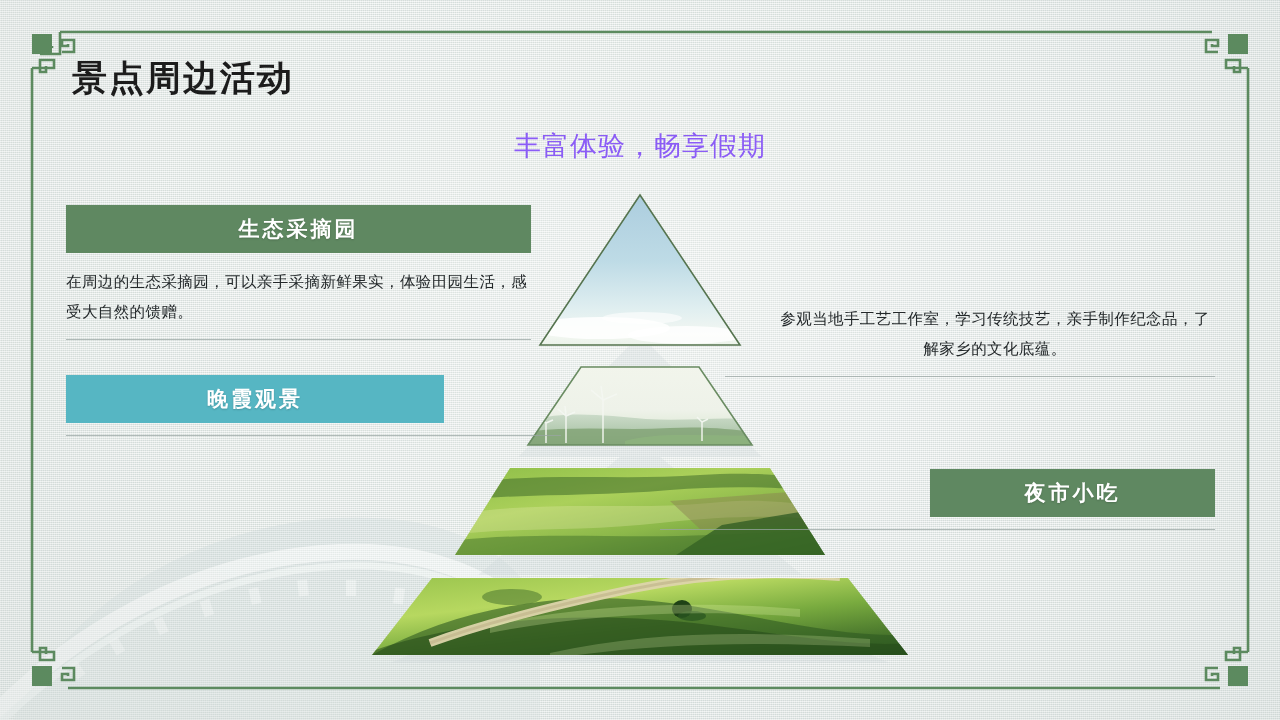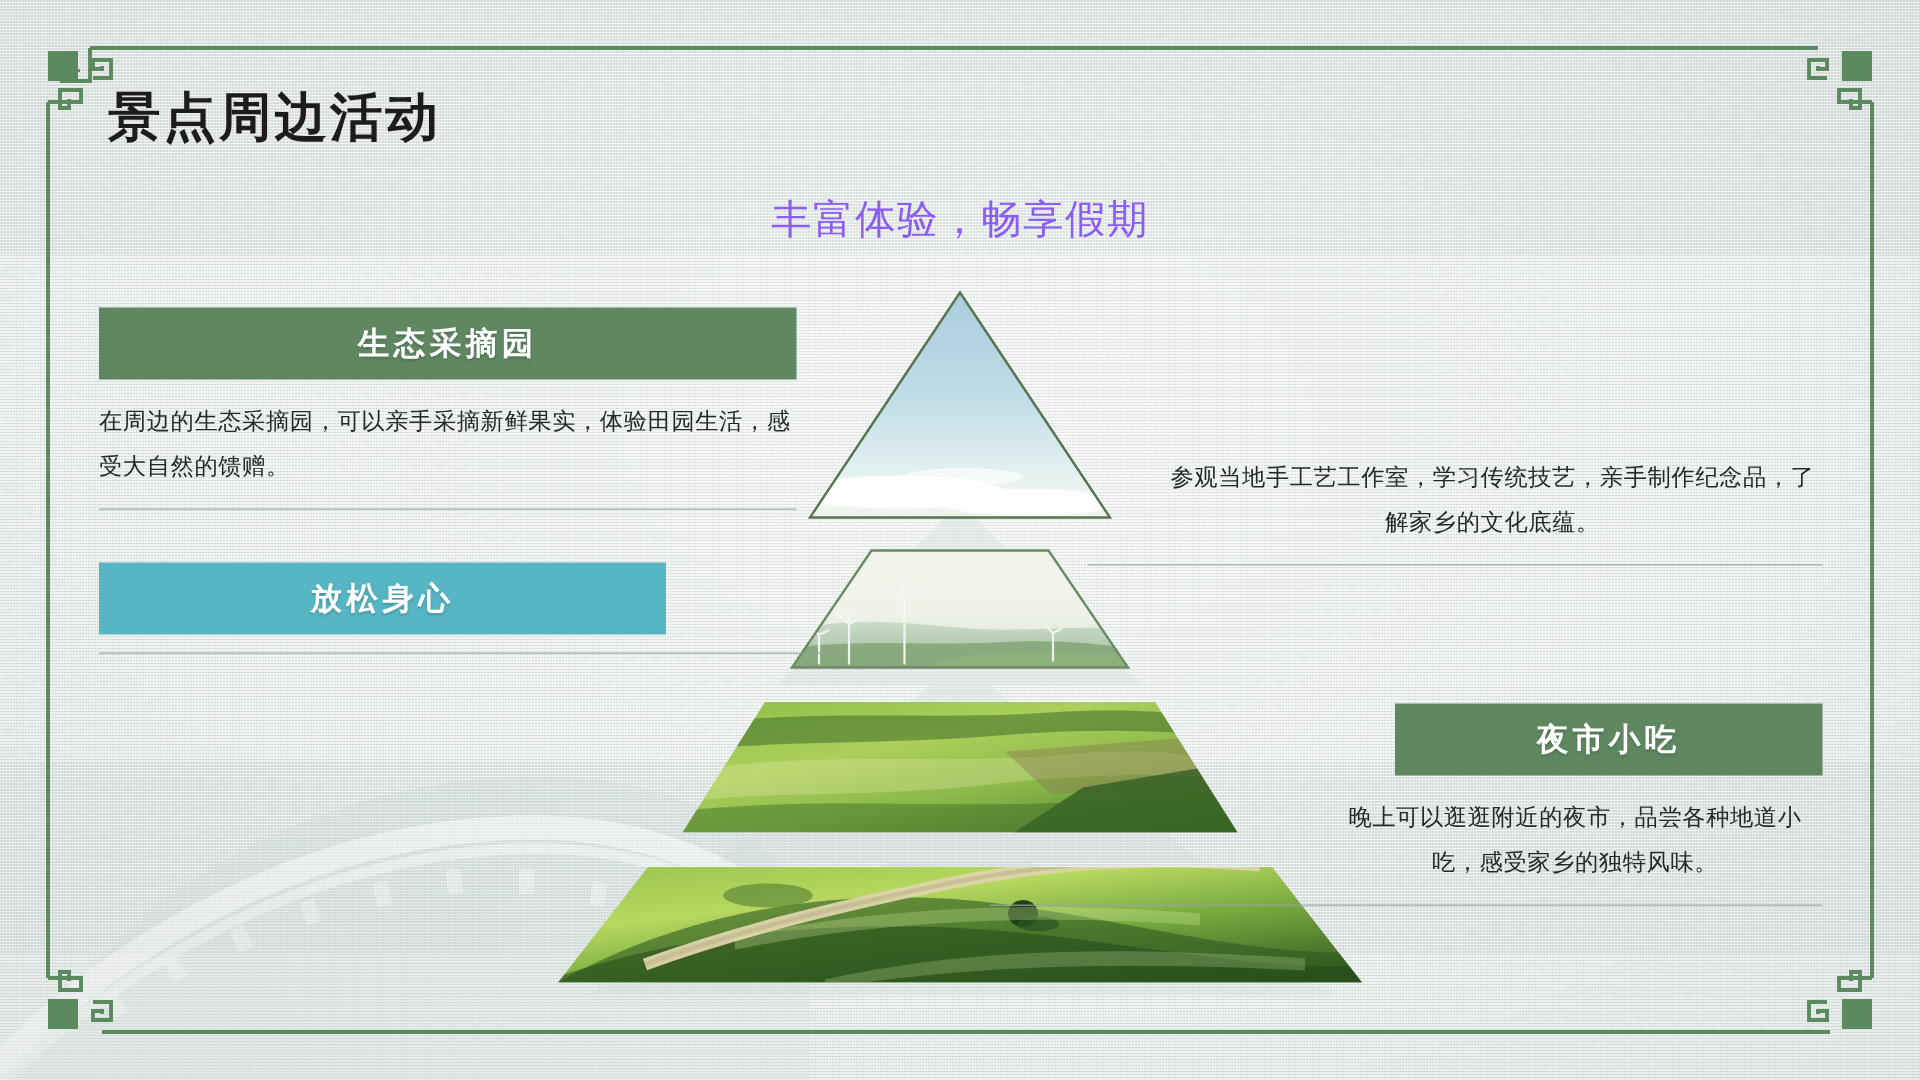--- a/index.html
+++ b/index.html
@@ -279,33 +279,32 @@
   <div class="desc">在周边的生态采摘园，可以亲手采摘新鲜果实，体验田园生活，感受大自然的馈赠。</div>
   <div class="rule"></div>
 </div>
 
 <div class="block a-left" style="left:66px; top:375px; width:378px;">
   <div class="banner teal" style="--m:radial-gradient(circle 10px at 0 0,transparent 10px,#000 10.5px) 0 0/50% 50% no-repeat,
                  radial-gradient(circle 10px at 100% 0,transparent 10px,#000 10.5px) 100% 0/50% 50% no-repeat,
                  radial-gradient(circle 10px at 0 100%,transparent 10px,#000 10.5px) 0 100%/50% 50% no-repeat,
                  radial-gradient(circle 10px at 100% 100%,transparent 10px,#000 10.5px) 100% 100%/50% 50% no-repeat;">
     <div class="plate"></div>
-    <span>放松身心</span>
+    <span>晚霞观景</span>
   </div>
   <div class="rule" style="width:495px;"></div>
 </div>
 
 <div class="block a-right" style="left:775px; top:290px; width:440px;">
   <div class="desc">参观当地手工艺工作室，学习传统技艺，亲手制作纪念品，了解家乡的文化底蕴。</div>
   <div class="rule" style="width:490px; margin-left:-50px;"></div>
 </div>
 
 <div class="block a-right" style="left:930px; top:469px; width:285px;">
   <div class="banner green" style="--m:radial-gradient(circle 10px at 0 0,transparent 10px,#000 10.5px) 0 0/50% 50% no-repeat,
                  radial-gradient(circle 10px at 100% 0,transparent 10px,#000 10.5px) 100% 0/50% 50% no-repeat,
                  radial-gradient(circle 10px at 0 100%,transparent 10px,#000 10.5px) 0 100%/50% 50% no-repeat,
                  radial-gradient(circle 10px at 100% 100%,transparent 10px,#000 10.5px) 100% 100%/50% 50% no-repeat;">
     <div class="plate"></div>
     <span>夜市小吃</span>
   </div>
-  <div class="desc" style="width:330px; margin-left:-45px;">晚上可以逛逛附近的夜市，品尝各种地道小吃，感受家乡的独特风味。</div>
   <div class="rule" style="width:555px; margin-left:-270px;"></div>
 </div>
 
 </body></html>

